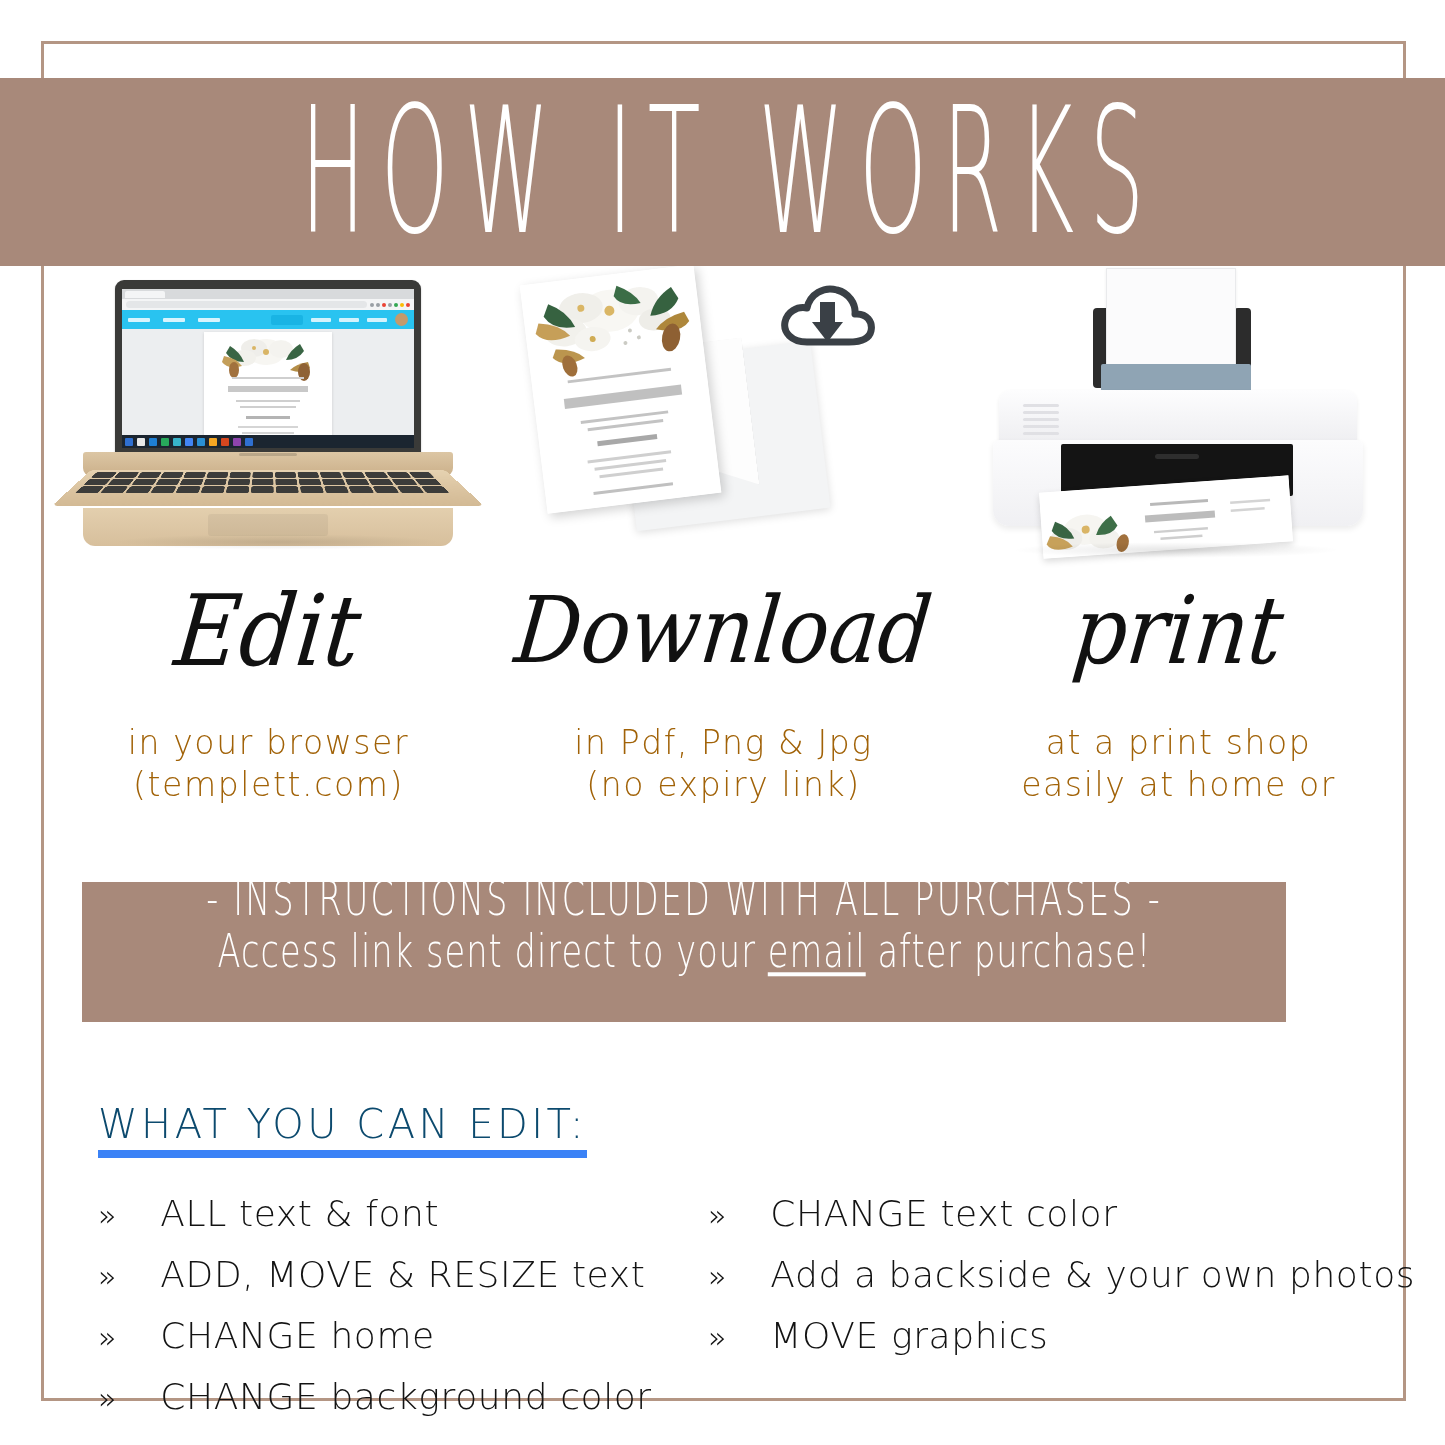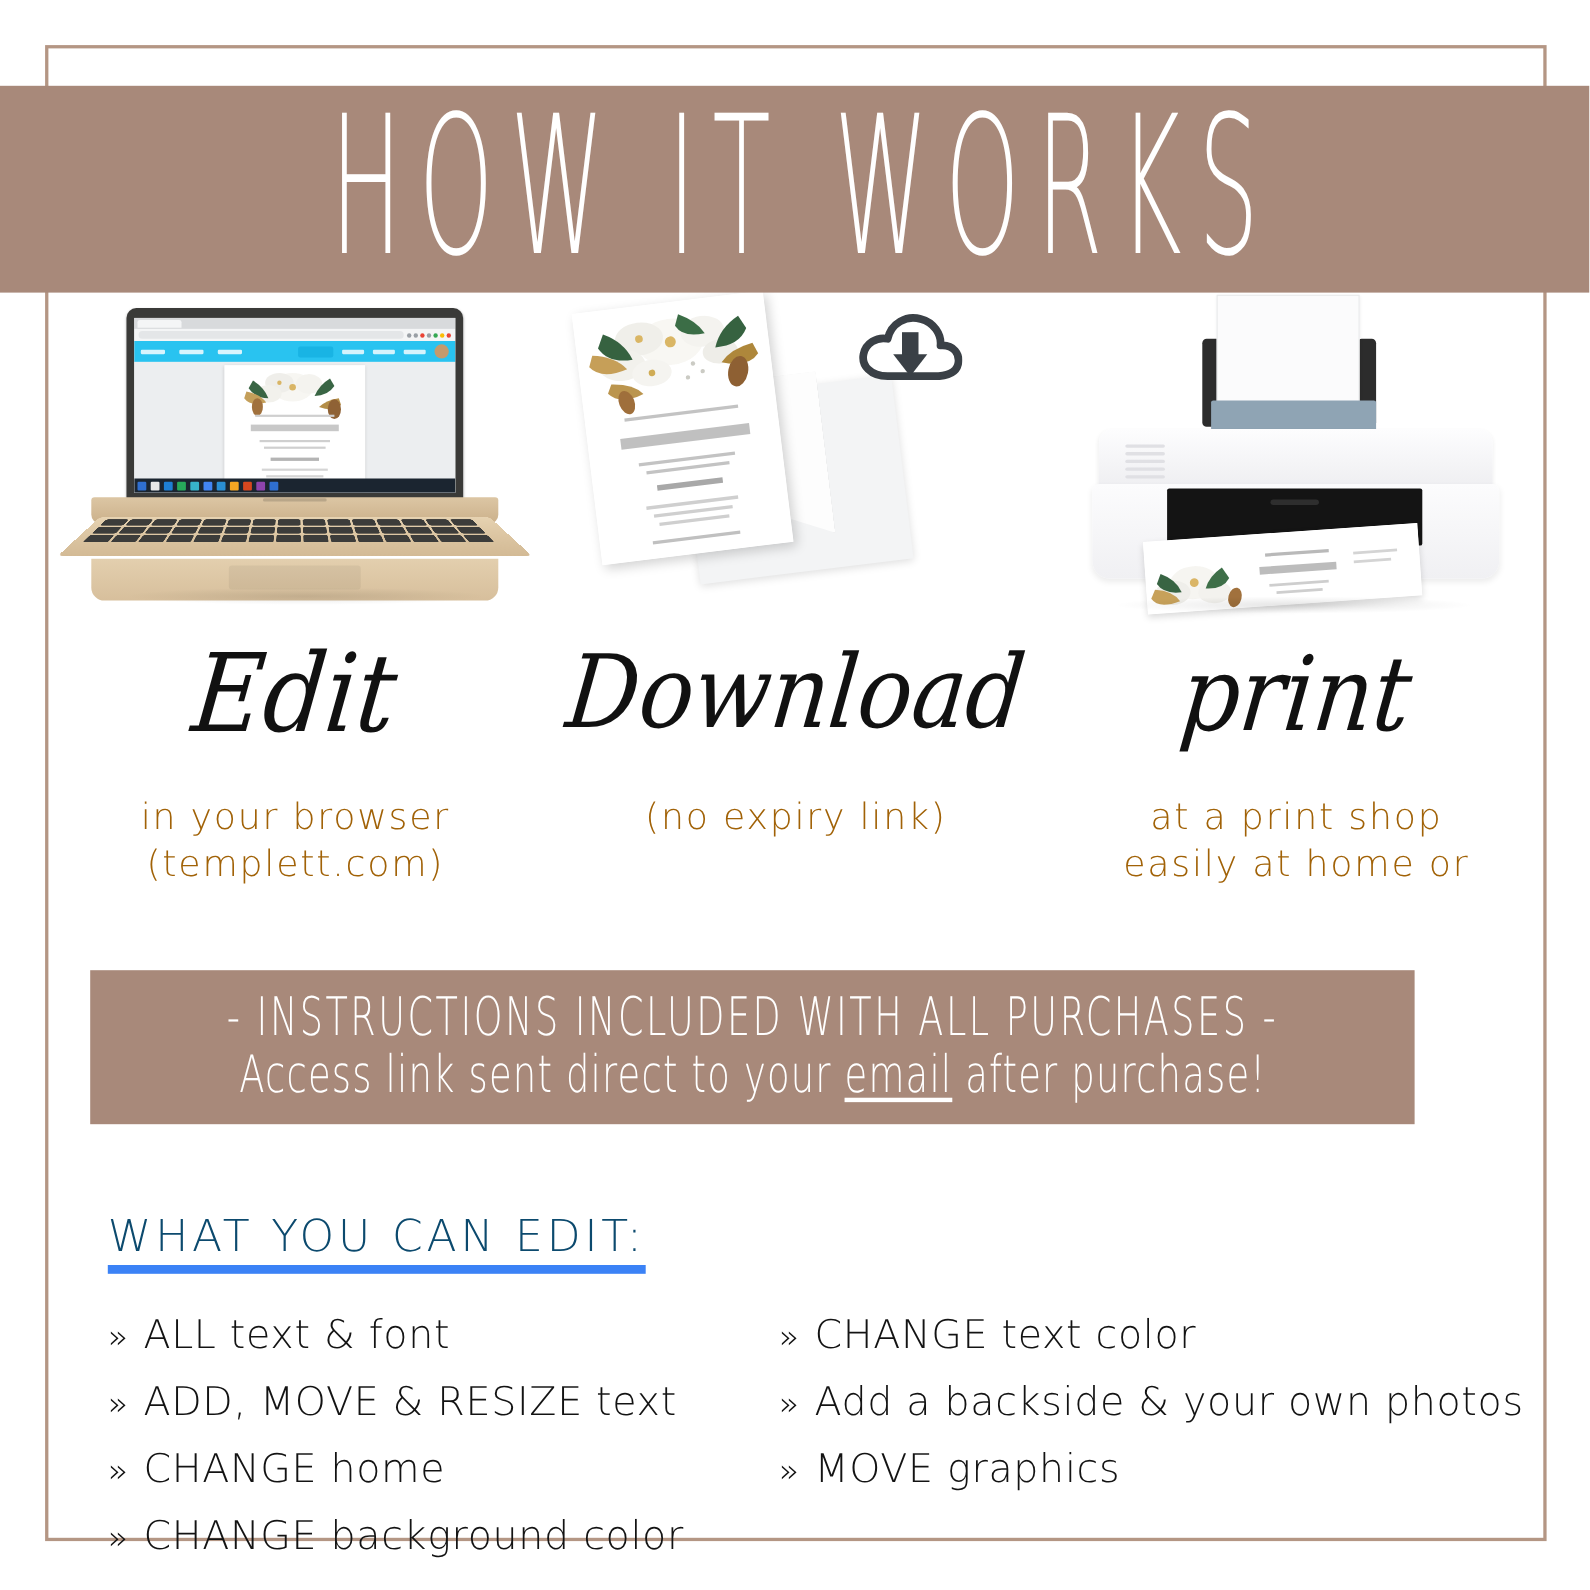--- a/index.html
+++ b/index.html
@@ -96,21 +96,21 @@
 
   
   .banner {
     position:absolute;
     left:41px; top:616px;
     width:1204px; height:140px;
     background:#a8897a;
     display:flex;
     flex-direction:column;
     align-items:center;
-    justify-content:center;
+    justify-content:flex-start;
     z-index:4;
   }
   .banner-line1, .banner-line2 {
     color:#ffffff;
     font-family:"Liberation Sans Narrow","DejaVu Sans", sans-serif;
     font-weight:300;
     white-space:nowrap;
     line-height:1;
   }
   .banner-line1 {
@@ -160,21 +160,21 @@
     color:#131313;
     line-height:1;
     margin-bottom:25px;
     white-space:nowrap;
   }
   .edit-item .bullet {
     font-size:30px;
     margin-right:14px;
     color:#131313;
   }
-  .edit-item .txt { letter-spacing:0.6px; }
+  .edit-item .txt { letter-spacing:0.6px;margin-left:30px; }
 
   
   .laptop { position:absolute; left:42px; top:14px; width:370px; height:270px; }
   .lid {
     position:absolute; left:32px; top:0; width:306px; height:177px;
     background:#3a3a38; border-radius:9px 9px 3px 3px;
     box-shadow:0 1px 2px rgba(0,0,0,.25);
   }
   .screen {
     position:absolute; left:7px; top:9px; width:292px; height:159px;
@@ -535,20 +535,21 @@
               <rect x="41" y="22" width="15" height="23"></rect>
               <polygon points="33,42 64,42 48.5,62"></polygon>
             </g>
           </svg>
         </div>
       </div>
       <div class="script s-download">
         <span>Download</span>
       </div>
       <div class="caption">
+        <div>in Pdf, Png &amp; Jpg</div>
         <div>(no expiry link)</div>
       </div>
     </div>
 
     <div class="col">
       <div class="art">
         <div class="printer">
           <div class="tray-arm-l"></div>
           <div class="tray-arm-r"></div>
           <div class="tray-paper"></div>

